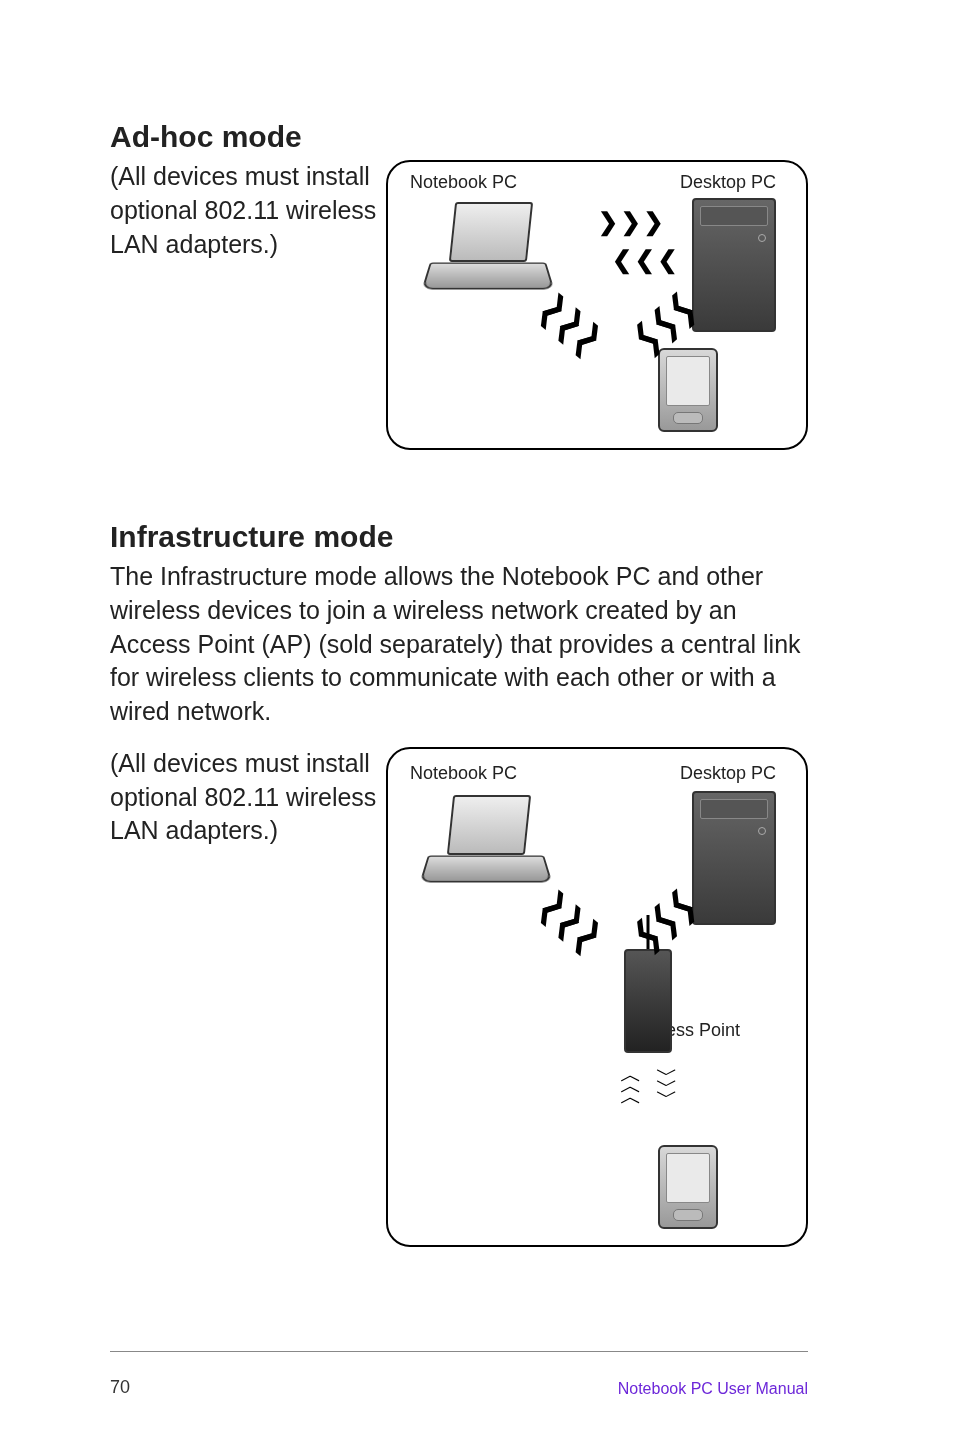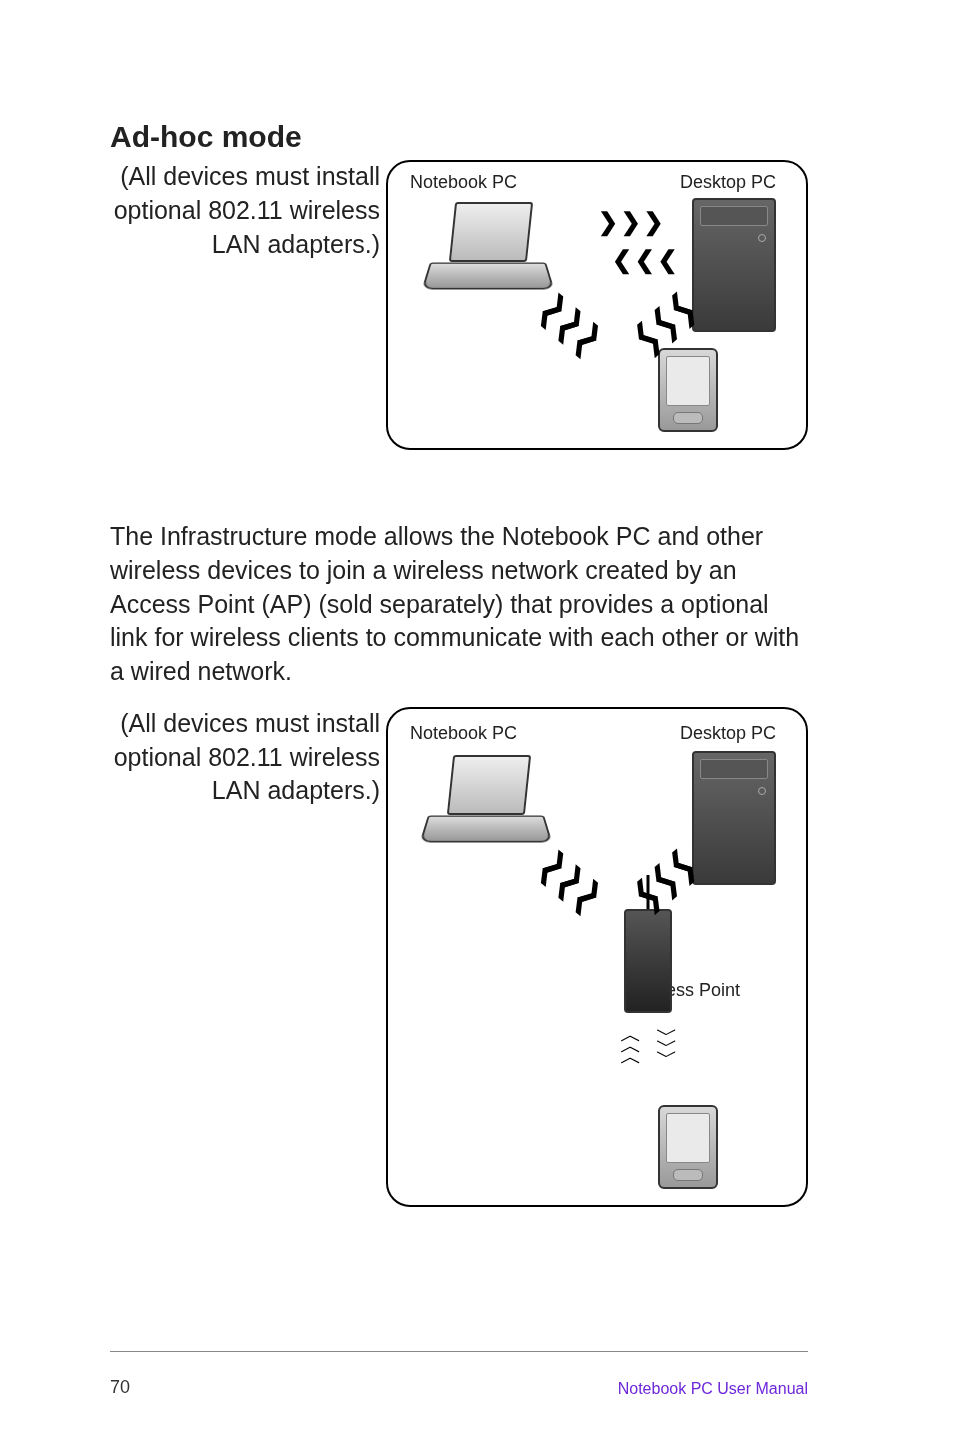--- a/index.html
+++ b/index.html
@@ -27,21 +27,21 @@
   p.body {
     font-size: 25px;
     line-height: 1.35;
     margin: 0 0 18px 0;
   }
   .row {
     display: flex;
     align-items: flex-start;
     gap: 6px;
   }
-  .side { flex: 0 0 270px; text-align: right; }
+  .side { flex: 0 0 270px; }
   .fig {
     flex: 1;
     border: 2.5px solid #000;
     border-radius: 24px;
     position: relative;
     box-sizing: border-box;
     padding: 12px 22px 14px 22px;
     height: 290px;
   }
   .fig.tall { height: 500px; }
@@ -125,21 +125,22 @@
 
         <span class="waves" style="left:210px;top:54px">❯ ❯ ❯</span>
         <span class="waves" style="left:224px;top:92px">❮ ❮ ❮</span>
         <span class="waves" style="left:150px;top:150px;transform:rotate(40deg)">❯ ❯ ❯<br>❮ ❮ ❮</span>
         <span class="waves" style="right:110px;top:150px;transform:rotate(-40deg)">❮ ❮ ❮<br>❯ ❯ ❯</span>
       </div>
     </div>
 
     <div style="height:70px"></div>
 
-    <p class="body">The Infrastructure mode allows the Notebook PC and other wireless devices to join a wireless network created by an Access Point (AP) (sold separately) that provides a optional link for wireless clients to communicate with each other or with a wired network.</p>
+    <h2>Infrastructure mode</h2>
+    <p class="body">The Infrastructure mode allows the Notebook PC and other wireless devices to join a wireless network created by an Access Point (AP) (sold separately) that provides a central link for wireless clients to communicate with each other or with a wired network.</p>
 
     <div class="row">
       <div class="side">
         <p class="body" style="margin:0">(All devices must install optional 802.11 wireless LAN adapters.)</p>
       </div>
       <div class="fig tall">
         <span class="fig-label" style="left:22px;top:14px">Notebook PC</span>
         <span class="fig-label" style="right:30px;top:14px">Desktop PC</span>
         <span class="fig-label" style="right:66px;top:271px">Access Point</span>
         <span class="fig-label" style="right:90px;bottom:36px">PDA</span>

